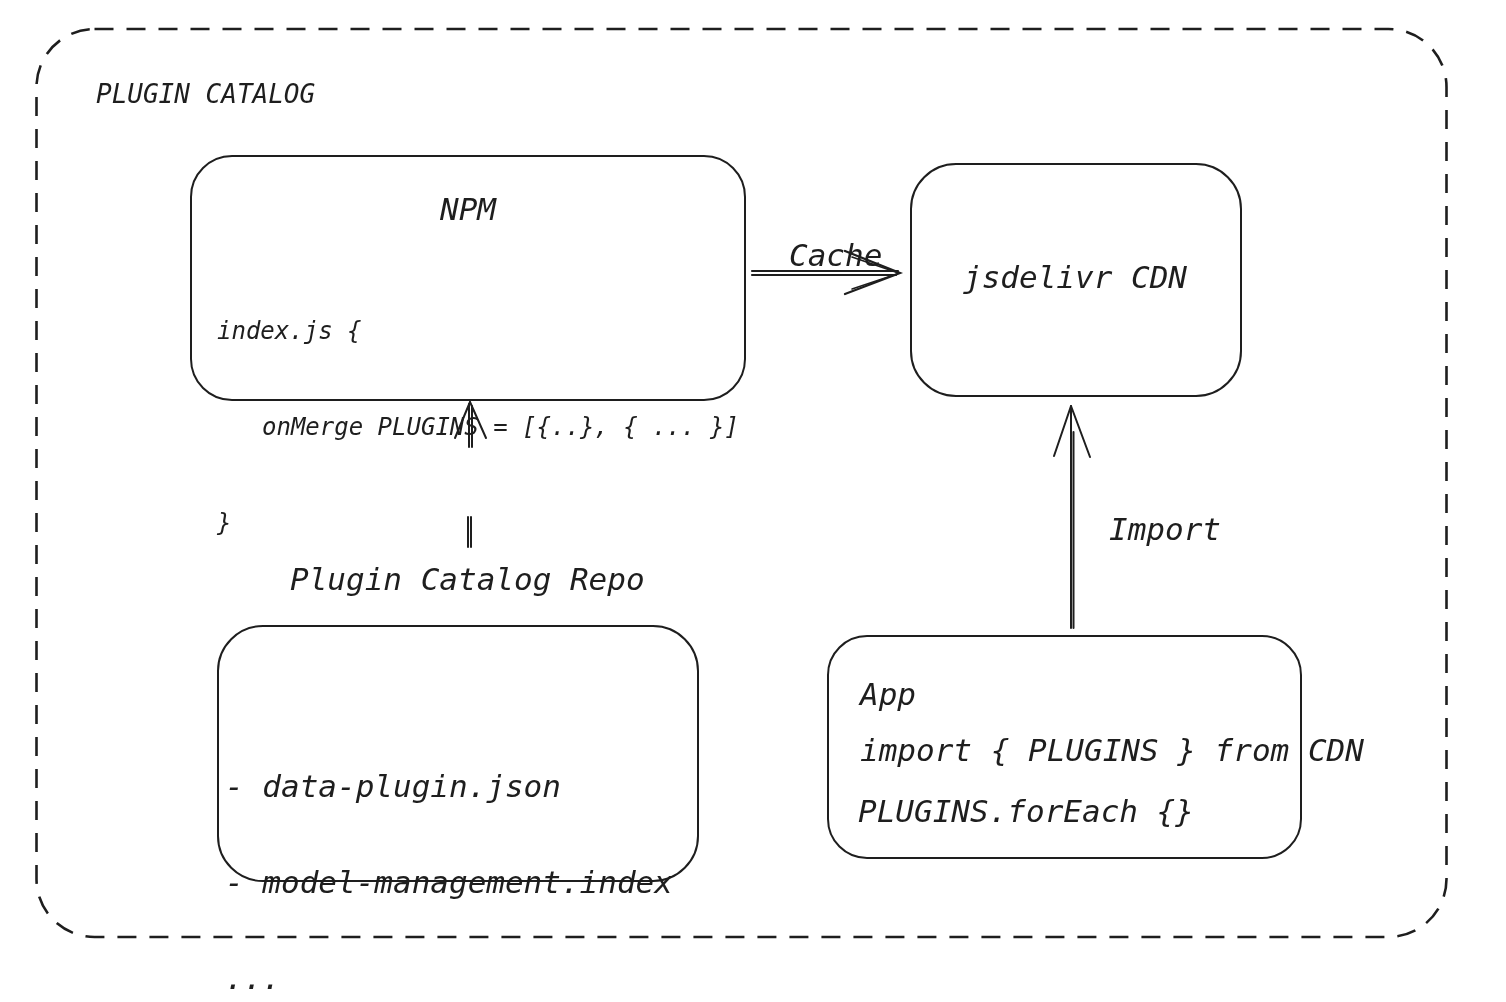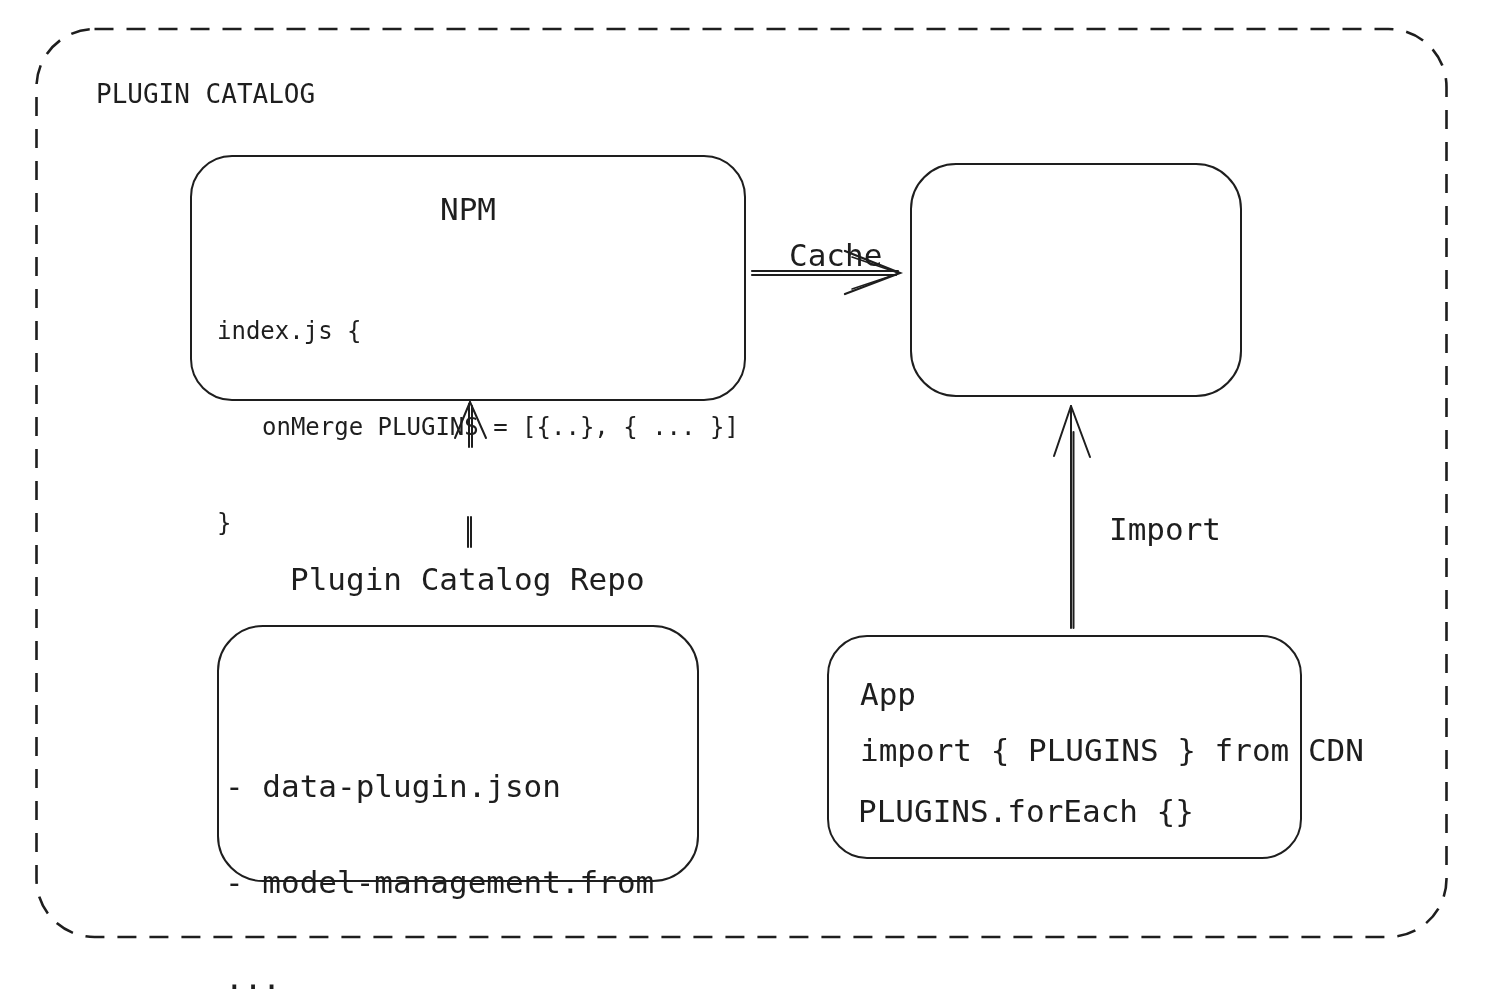--- a/index.html
+++ b/index.html
@@ -10,20 +10,21 @@
     height: 1002px;
     overflow: hidden;
   }
   .canvas {
     position: relative;
     width: 1506px;
     height: 964px;
     background: #ffffff;
     font-family: "DejaVu Sans Mono", "Liberation Mono", monospace;
     color: #1e1e1e;
+    font-style: italic;
   }
   svg.underlay {
     position: absolute;
     left: 0; top: 0;
     width: 1506px; height: 1002px;
   }
   .box {
     position: absolute;
     border: 2.2px solid #1e1e1e;
     background: transparent;
@@ -104,29 +105,30 @@
 
   <div class="box npm"></div>
   <div class="t npm-title center">NPM</div>
   <div class="t npm-code">
     <div>index.js {</div>
     <div class="indent">onMerge PLUGINS = [{..}, { ... }]</div>
     <div>}</div>
   </div>
 
   <div class="box cdn"></div>
+  <div class="t cdn-label center">jsdelivr CDN</div>
 
   <div class="t cache-label">Cache</div>
 
 
   <div class="t repo-title">Plugin Catalog Repo</div>
   <div class="box repo"></div>
   <div class="t repo-files">
     <div>- data-plugin.json</div>
-    <div>- model-management.from</div>
+    <div>- model-management.index</div>
     <div>...</div>
   </div>
 
   <div class="box app"></div>
   <div class="t app-title">App</div>
   <div class="t app-code-1">import { PLUGINS } from CDN</div>
   <div class="t app-code-2">PLUGINS.forEach {}</div>
 
   <div class="t import-label">Import</div>
 

